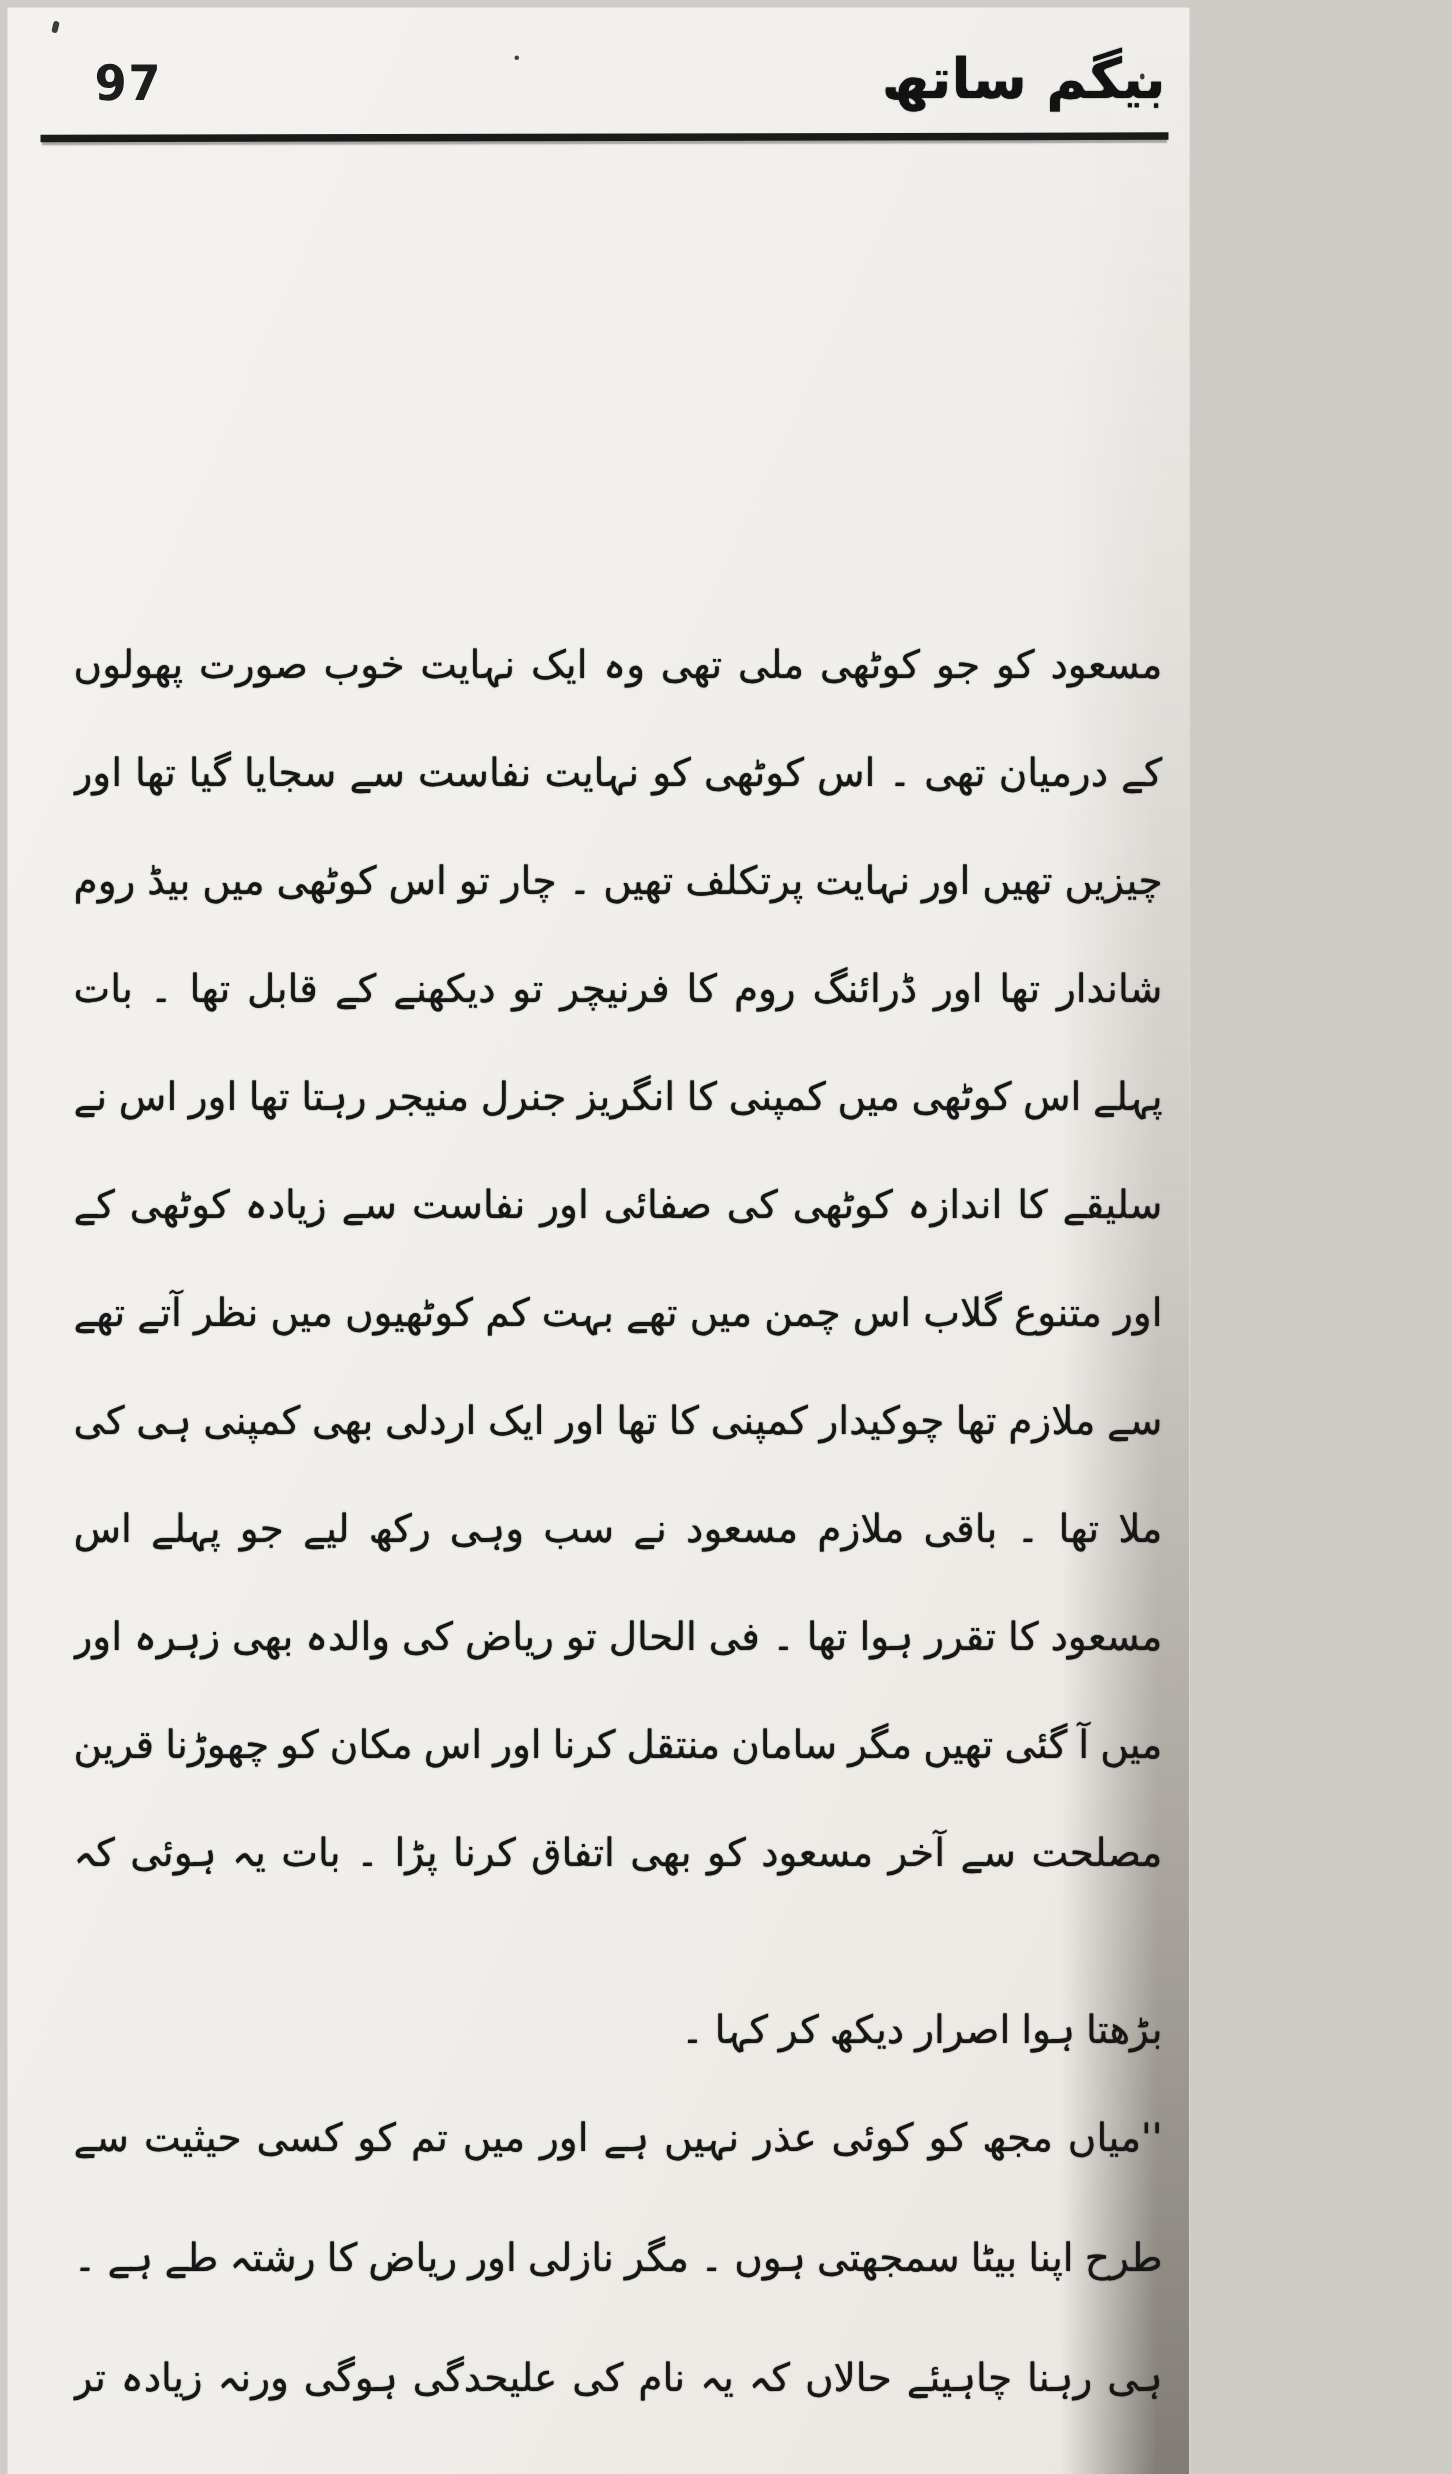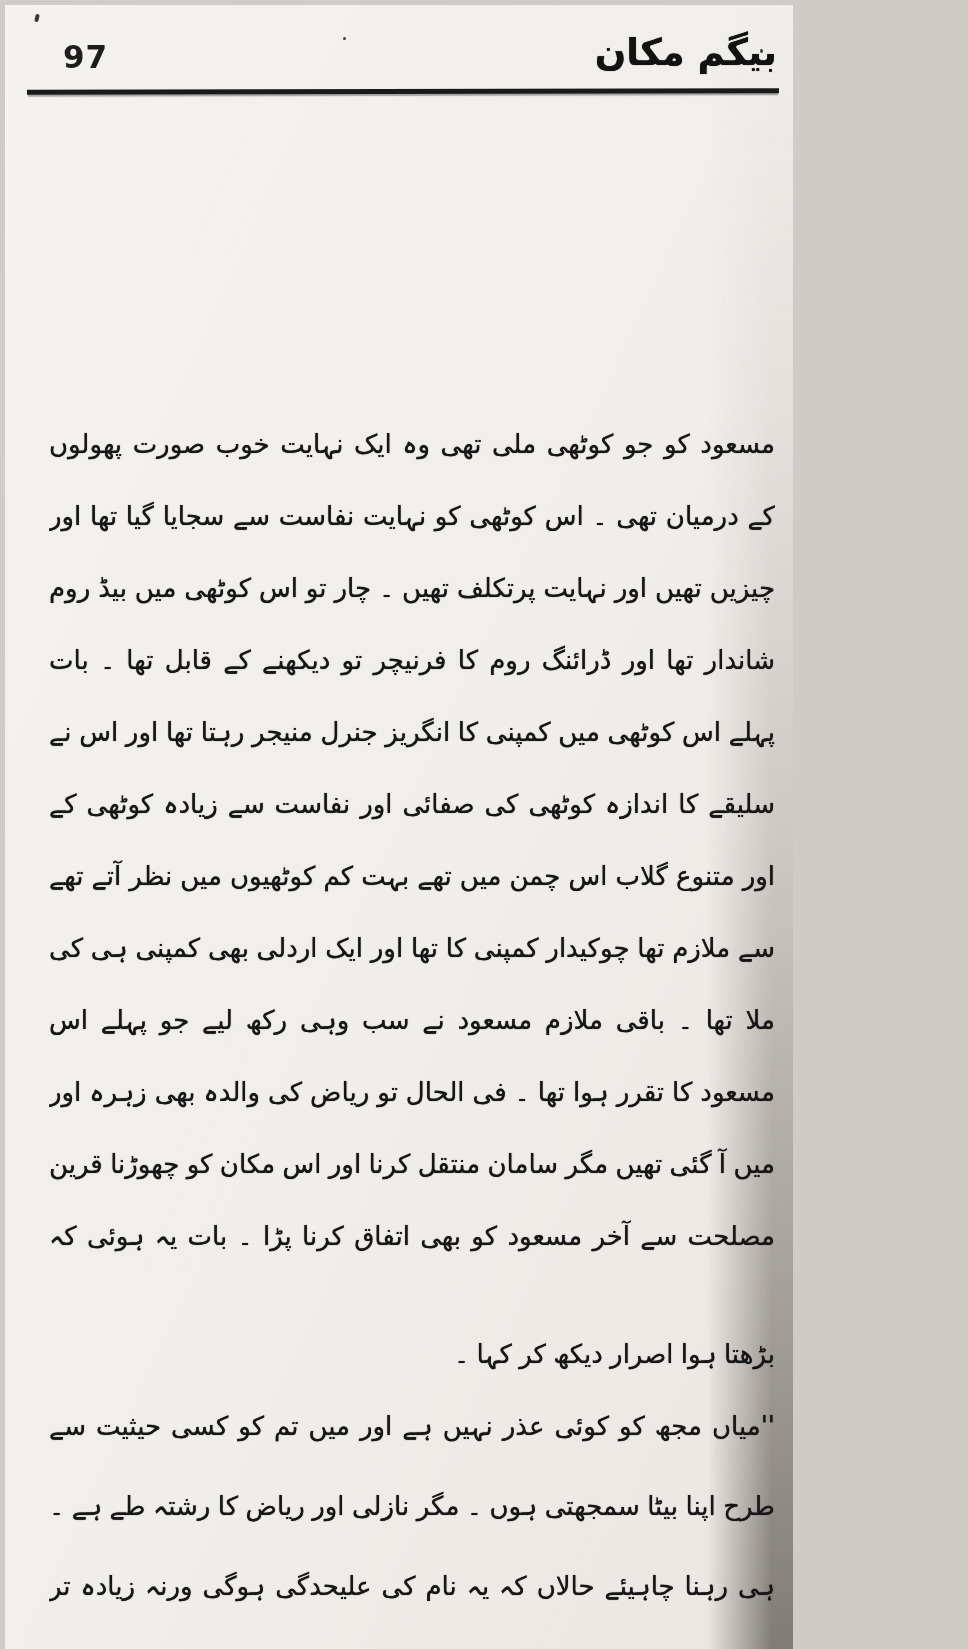--- a/index.html
+++ b/index.html
@@ -85,21 +85,21 @@
 
   <div class="edge-shadow"></div>
 
   <div class="speck s1"></div>
   <div class="speck s2"></div>
   <div class="speck s3"></div>
   <div class="speck s4"></div>
 
   <header class="page-header">
     <span class="page-number">97</span>
-    <span class="book-title" dir="rtl" lang="ur">بیگم مکان</span>
+    <span class="book-title" dir="rtl" lang="ur">بیگم ساتھ</span>
   </header>
 
   <div class="header-rule"></div>
 
   <main class="body-text" dir="rtl" lang="ur">
     <p class="line j">مسعود کو جو کوٹھی ملی تھی وہ ایک نہایت خوب صورت پھولوں سے لدے حیثیت چمن</p>
     <p class="line j">کے درمیان تھی ۔ اس کوٹھی کو نہایت نفاست سے سجایا گیا تھا اور فرنیچر میں ضرورت کی تمام</p>
     <p class="line j">چیزیں تھیں اور نہایت پرتکلف تھیں ۔ چار تو اس کوٹھی میں بیڈ روم تھے ۔ کھانے کا کمرہ نہایت</p>
     <p class="line j">شاندار تھا اور ڈرائنگ روم کا فرنیچر تو دیکھنے کے قابل تھا ۔ بات دراصل یہ تھی کہ مسعود سے</p>
     <p class="line j">پہلے اس کوٹھی میں کمپنی کا انگریز جنرل منیجر رہتا تھا اور اس نے کوٹھی کو نہایت سلیقے سے رکھا تھا</p>

